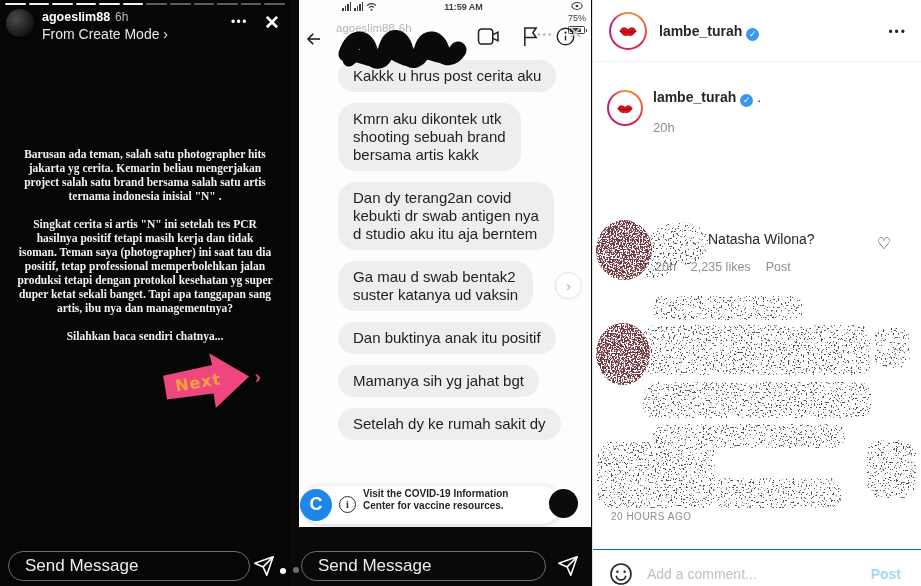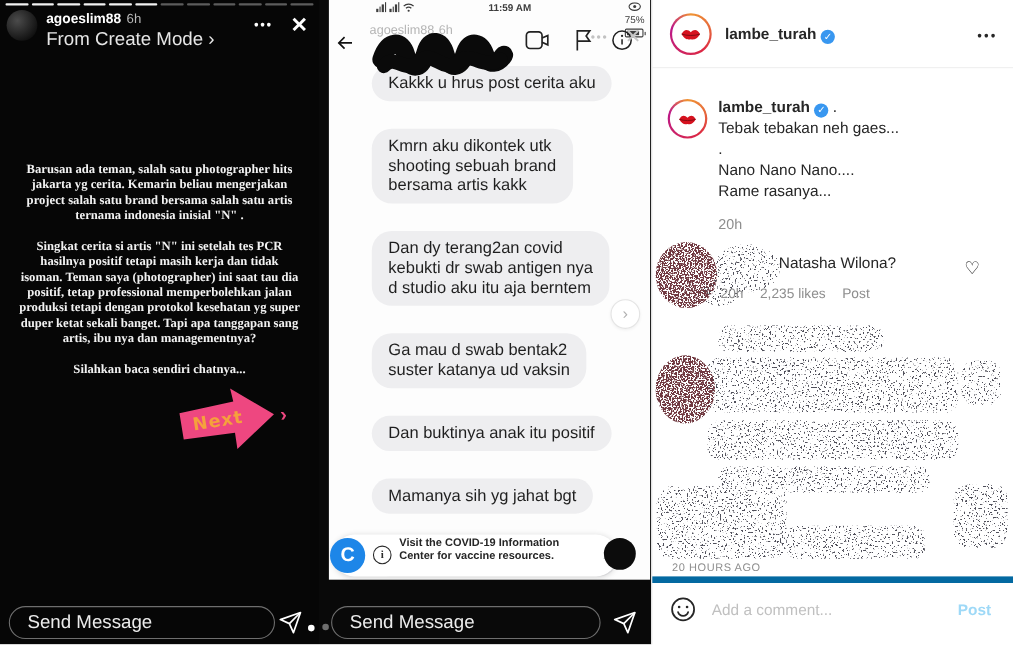--- a/index.html
+++ b/index.html
@@ -8,21 +8,21 @@
 
   
   .panel-left{position:absolute;left:0;top:0;width:290px;height:586px;background:#060606;color:#fff;}
   .progress-row{position:absolute;left:5px;right:5px;top:3px;display:flex;gap:3px;height:2px;}
   .progress-row span{flex:1;border-radius:1px;background:rgba(255,255,255,.35);}
   .progress-row span.done{background:rgba(255,255,255,.95);}
   .story-header{position:absolute;left:6px;top:9px;right:6px;height:34px;}
   .avatar-dark{width:28px;height:28px;border-radius:50%;background:radial-gradient(circle at 35% 35%,#4b4b4b,#111 75%);}
   .sh-name{position:absolute;left:36px;top:1px;font-size:12.5px;font-weight:bold;color:#fff;}
   .sh-time{color:#b9b9b9;font-weight:normal;margin-left:5px;font-size:12px;}
-  .sh-source{position:absolute;left:36px;top:17px;font-size:17px;color:#e6e6e6;}
+  .sh-source{position:absolute;left:36px;top:17px;font-size:14px;color:#e6e6e6;}
   .sh-more{position:absolute;right:36px;top:6px;color:#fff;font-size:12px;letter-spacing:1.5px;cursor:pointer;}
   .sh-close{position:absolute;right:4px;top:2px;color:#fff;font-size:19px;font-weight:bold;cursor:pointer;}
   .story-text{position:absolute;left:8px;right:8px;top:147px;text-align:center;
     font-family:"Liberation Serif",serif;font-weight:600;font-size:11.5px;line-height:14px;color:#f2f2f2;}
   .story-text p{margin:0 0 14px 0;white-space:pre-line;}
   .next-wrap{position:absolute;left:162px;top:349px;width:92px;height:66px;transform:rotate(-5deg);}
   .next-label{position:absolute;left:13px;top:23px;font-size:16px;font-weight:bold;color:#f5a13c;
     transform:rotate(-4deg);letter-spacing:1px;font-family:"DejaVu Sans",sans-serif;}
   .next-chev{position:absolute;right:-7px;top:22px;color:#ee4780;font-size:18px;font-weight:bold;}
   .story-footer-pill{position:absolute;height:30px;border:1px solid #6e6e6e;border-radius:17px;background:transparent;}
@@ -47,21 +47,21 @@
   .dm-header{position:absolute;left:0;right:0;top:14px;height:48px;}
   .dm-back{position:absolute;left:5px;top:16px;color:#111;}
   .dm-icon{position:absolute;color:#222;}
   .overlay-name{position:absolute;left:33px;top:8px;font-size:11.5px;font-weight:bold;color:#9a9a9a;z-index:1;}
   .overlay-name span{font-weight:normal;color:#b5b5b5;margin-left:4px;}
   .overlay-more{position:absolute;right:38px;top:14px;color:#c2c2c2;font-size:11px;letter-spacing:1.5px;z-index:3;}
   .overlay-close{position:absolute;right:8px;top:8px;color:#c6c6c6;font-size:18px;z-index:3;}
   .scribble{position:absolute;left:38px;top:12px;z-index:2;}
   .chat-list{position:absolute;left:39px;top:60px;width:240px;}
   .bubble{display:table;max-width:228px;background:#eeeef0;border-radius:18px;padding:7px 15px;
-    margin-bottom:25px;font-size:15px;line-height:18px;color:#1f1f1f;white-space:pre-line;}
+    margin-bottom:11px;font-size:15px;line-height:18px;color:#1f1f1f;white-space:pre-line;}
   .covid-banner{position:absolute;left:4px;top:486px;width:258px;height:38px;background:#fff;border-radius:19px;
     box-shadow:0 1px 6px rgba(0,0,0,.18);z-index:5;}
   .covid-logo{position:absolute;left:-3px;top:3px;width:32px;height:32px;border-radius:50%;background:#1d86e8;
     color:#fff;font-weight:bold;font-size:18px;text-align:center;line-height:31px;}
   .covid-info{position:absolute;left:36px;top:10px;width:17px;height:17px;border:1.4px solid #2b2b2b;border-radius:50%;
     color:#2b2b2b;font-size:10px;font-weight:bold;text-align:center;line-height:15px;font-family:"Liberation Serif",serif;}
   .covid-text{position:absolute;left:60px;top:2px;width:172px;font-size:10px;font-weight:bold;color:#262626;line-height:12px;}
   .covid-chev{position:absolute;right:8px;top:10px;color:#8e8e8e;font-size:15px;}
   .black-ball{position:absolute;left:250px;top:489px;width:29px;height:29px;border-radius:50%;background:#0c0c0c;z-index:6;}
   .nav-chev{position:absolute;left:256px;top:272px;width:27px;height:27px;border-radius:50%;background:#fff;
@@ -82,21 +82,21 @@
   .caption-row{position:absolute;left:14px;top:88px;right:12px;}
   .cap-avatar{position:absolute;left:0;top:2px;}
   .cap-body{margin-left:46px;font-size:14px;line-height:19px;}
   .cap-lines{white-space:pre-line;}
   .cap-time{color:#8e8e8e;font-size:13px;margin-top:11px;}
   .comment-row{position:absolute;left:0;top:216px;right:12px;height:72px;}
   .comment-text{position:absolute;left:115px;top:15px;font-size:14px;}
   .comment-heart{position:absolute;right:18px;top:18px;font-size:16px;color:#262626;cursor:pointer;}
   .comment-meta{position:absolute;left:62px;top:44px;font-size:12.5px;color:#8e8e8e;display:flex;gap:15px;}
   .posted-time{position:absolute;left:18px;top:511px;font-size:10px;color:#8e8e8e;letter-spacing:.5px;}
-  .pr-footer{position:absolute;left:0;right:0;bottom:0;height:62px;border-top:6px solid #0369a1;}
+  .pr-footer{position:absolute;left:0;right:0;bottom:0;height:37px;border-top:1px solid #0369a1;}
   .smiley{position:absolute;left:16px;top:12px;color:#262626;}
   .comment-input{position:absolute;left:52px;top:6px;width:200px;height:36px;border:none;outline:none;
     font-size:14px;color:#262626;font-family:"Liberation Sans",sans-serif;background:transparent;}
   .comment-input::placeholder{color:#c0c0c0;opacity:1;}
   .post-btn{position:absolute;right:14px;top:15px;font-size:14px;font-weight:bold;color:#9ed9f7;
     background:none;border:none;cursor:pointer;font-family:"Liberation Sans",sans-serif;}
   .noise-wrap{position:absolute;left:0;top:292px;}
 </style>
 </head>
 <body>
@@ -297,24 +297,20 @@
             <path d="M2 7 C5 1, 9 2, 12 5 C15 2, 19 1, 22 7 C19 13, 15 13.5, 12 12.5 C9 13.5, 5 13, 2 7 Z" fill="#d6121f"></path>
             <path d="M2 7 C8 9, 16 9, 22 7" stroke="#7a0a10" stroke-width="1" fill="none"></path>
           </svg>
         </div>
       </div>
       <div class="cap-body">
         <div>
           <span class="uname">lambe_turah</span><span class="badge">✓</span>
           <span>.</span>
         </div>
-        <div class="cap-lines">Tebak tebakan neh gaes...
-.
-Nano Nano Nano....
-Rame rasanya...</div>
         <div class="cap-time">20h</div>
       </div>
     </div>
 
     <div class="comment-row">
       <svg width="120" height="66" viewBox="0 0 120 66" style="position:absolute;left:2px;top:2px;">
         <g filter="url(#speckDense)">
           <ellipse cx="29" cy="32" rx="28" ry="30"></ellipse>
         </g>
         <g filter="url(#speckLight)">

